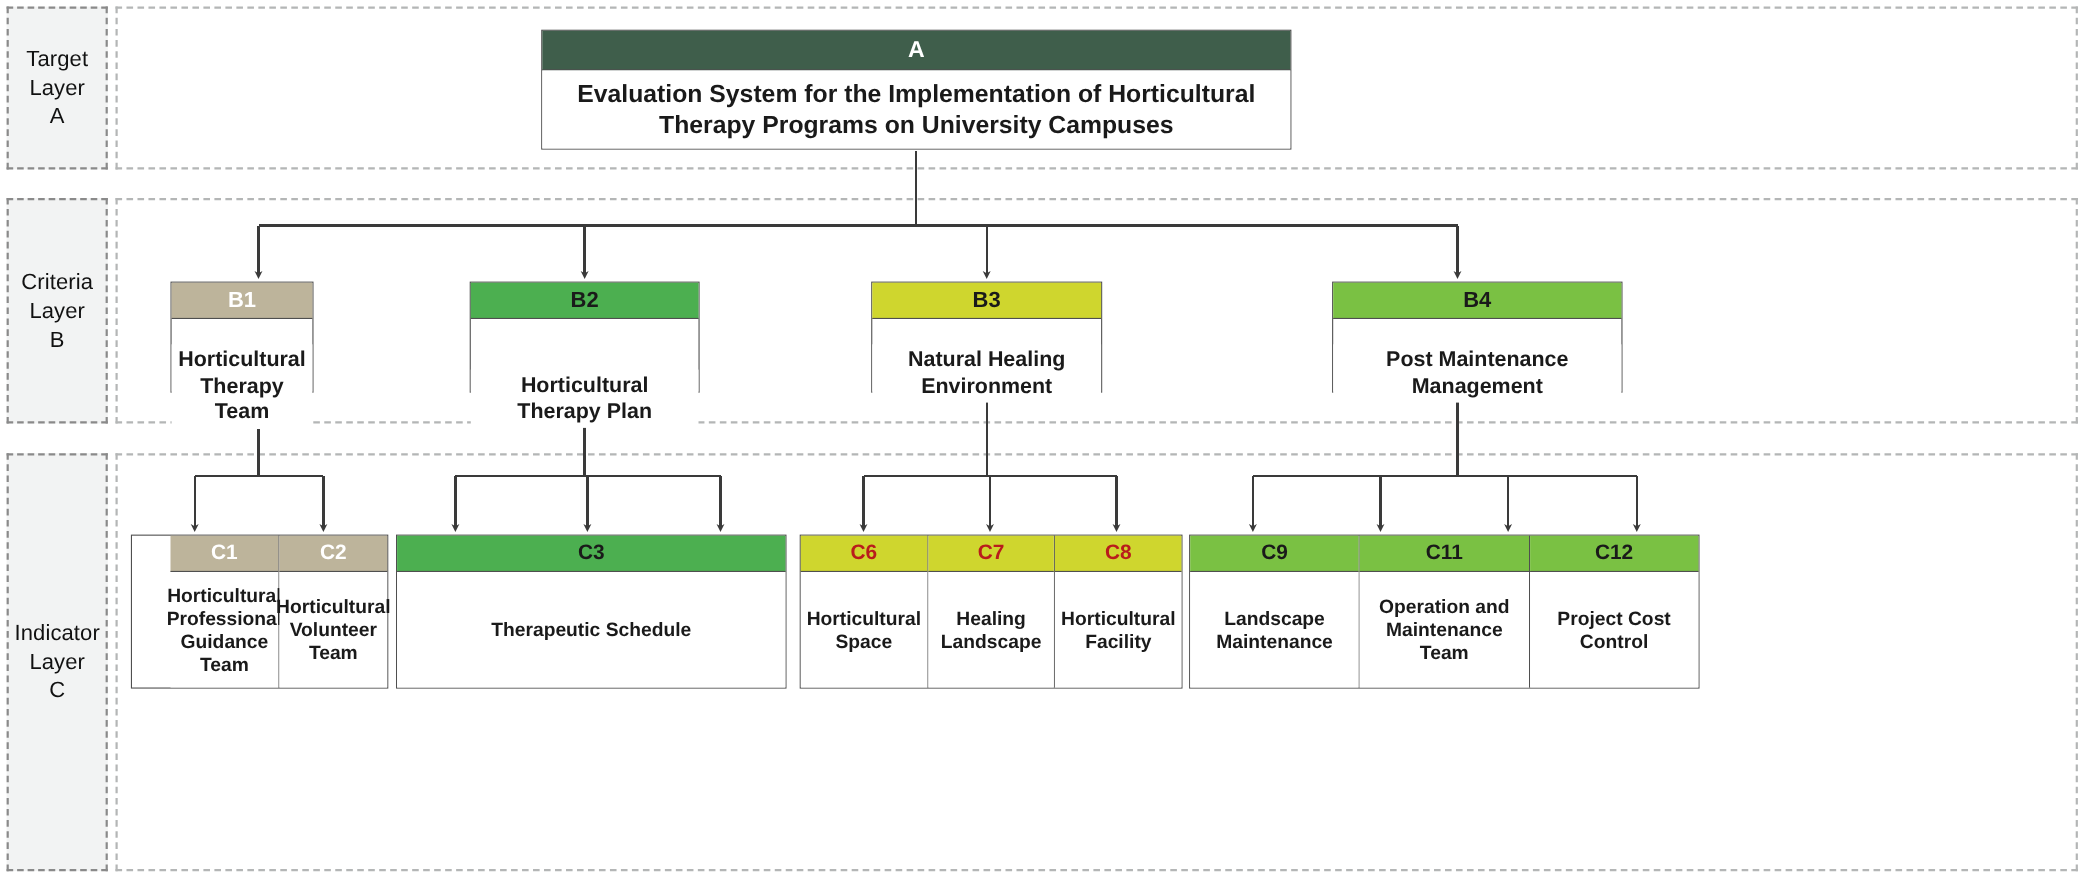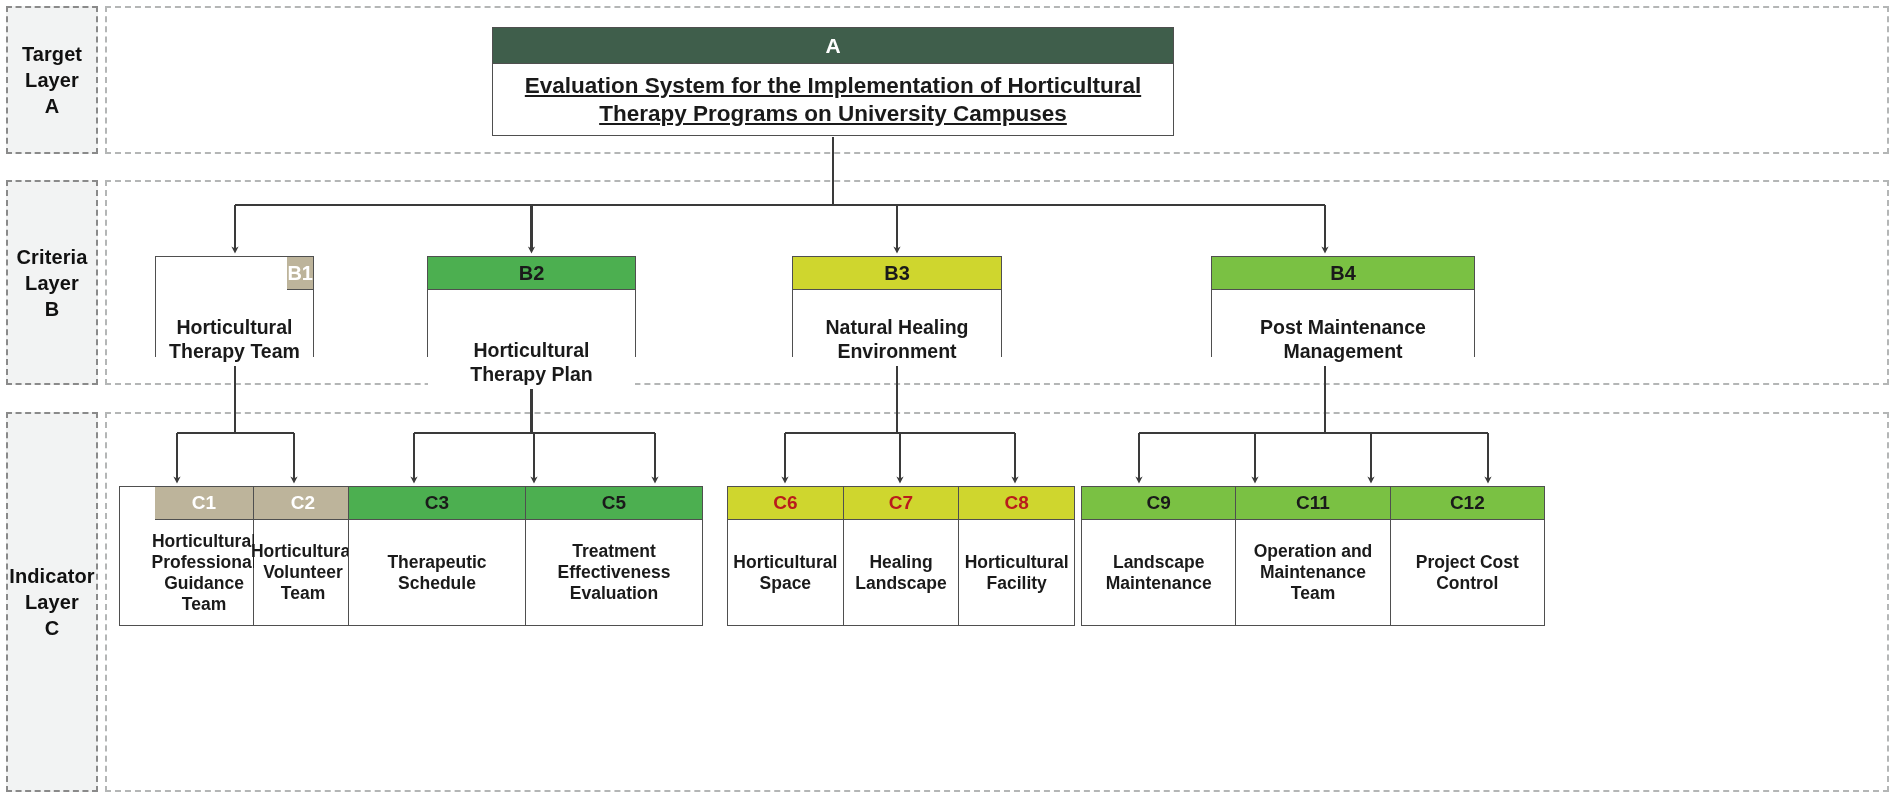--- a/index.html
+++ b/index.html
@@ -18,21 +18,21 @@
   
   .layer-label{
     position:absolute;
     border:2px dashed #8a8a8a;
     background:#f2f3f3;
     box-sizing:border-box;
     display:flex;
     align-items:center;
     justify-content:center;
     text-align:center;
-    font-weight:bold;
+    font-weight:normal;
     font-size:20px;
     color:#111111;
     line-height:1.30;
     letter-spacing:.1px;
   }
   .layer-panel{
     position:absolute;
     border:2px dashed #b4b6b6;
     background:transparent;
     box-sizing:border-box;
@@ -68,27 +68,27 @@
     font-weight:bold;
     color:#1a1a1a;
     background:#ffffff;
     padding:3px 5px;
     line-height:1.21;
   }
 
   
   #node-a{left:492px;top:27px;width:682px;height:109px;}
   #node-a .hdr{height:36px;background:#3f5e4b;color:#ffffff;font-size:21px;}
-  #node-a .body{font-size:22.5px;padding:4px 16px;text-decoration:underline;}
+  #node-a .body{font-size:22.5px;padding:4px 16px;}
 
   
   .bnode{top:256px;height:101px;}
   .bnode .hdr{height:33px;font-size:20px;}
   .bnode .body{font-size:19.5px;margin-top:23px;}
-  #node-b1{left:155px;width:159px;align-items:flex-end;}
+  #node-b1{left:155px;width:130px;}
   #node-b2{left:427px;width:209px;gap:23px;}
   #node-b3{left:792px;width:210px;}
   #node-b4{left:1211px;width:264px;}
   #node-b1 .hdr{background:#bdb49b;color:#ffffff;}
   #node-b2 .hdr{background:#4caf50;color:#1a1a1a;}
   #node-b3 .hdr{background:#cfd62e;color:#1a1a1a;}
   #node-b4 .hdr{background:#7ac143;color:#1a1a1a;}
 
   
   .cgroup{
@@ -118,21 +118,21 @@
     font-weight:bold;font-size:19px;text-align:center;
     flex:0 0 auto;
   }
   .cgroup .body{
     box-sizing:border-box;flex:1 1 auto;
     display:flex;align-items:center;justify-content:center;
     text-align:center;font-weight:bold;font-size:17.5px;
     color:#1a1a1a;background:#ffffff;padding:3px 4px;line-height:1.2;
   }
   #cg-1{left:119px;width:234px;padding-left:35px;}
-  #cg-2{left:348px;width:355px;}
+  #cg-2{left:360px;width:355px;}
   #cg-3{left:727px;width:348px;}
   #cg-4{left:1081px;width:464px;}
   #cg-1 .hdr{background:#bdb49b;color:#ffffff;}
   #cg-2 .hdr{background:#4caf50;color:#1a1a1a;}
   #cg-3 .hdr{background:#cfd62e;color:#b91c1c;}
   #cg-4 .hdr{background:#7ac143;color:#1a1a1a;}
 
   
   #wires{position:absolute;left:0;top:0;width:1895px;height:800px;z-index:3;}
 </style>
@@ -243,24 +243,20 @@
       <div class="hdr">C2</div>
       <div class="body">Horticultural Volunteer Team</div>
     </div>
   </div>
 
   <div class="cgroup" id="cg-2">
     <div class="cell">
       <div class="hdr">C3</div>
       <div class="body">Therapeutic Schedule</div>
     </div>
-    <div class="cell">
-      <div class="hdr">C5</div>
-      <div class="body">Treatment Effectiveness Evaluation</div>
-    </div>
   </div>
 
   <div class="cgroup" id="cg-3">
     <div class="cell">
       <div class="hdr">C6</div>
       <div class="body">Horticultural Space</div>
     </div>
     <div class="cell">
       <div class="hdr">C7</div>
       <div class="body">Healing Landscape</div>

